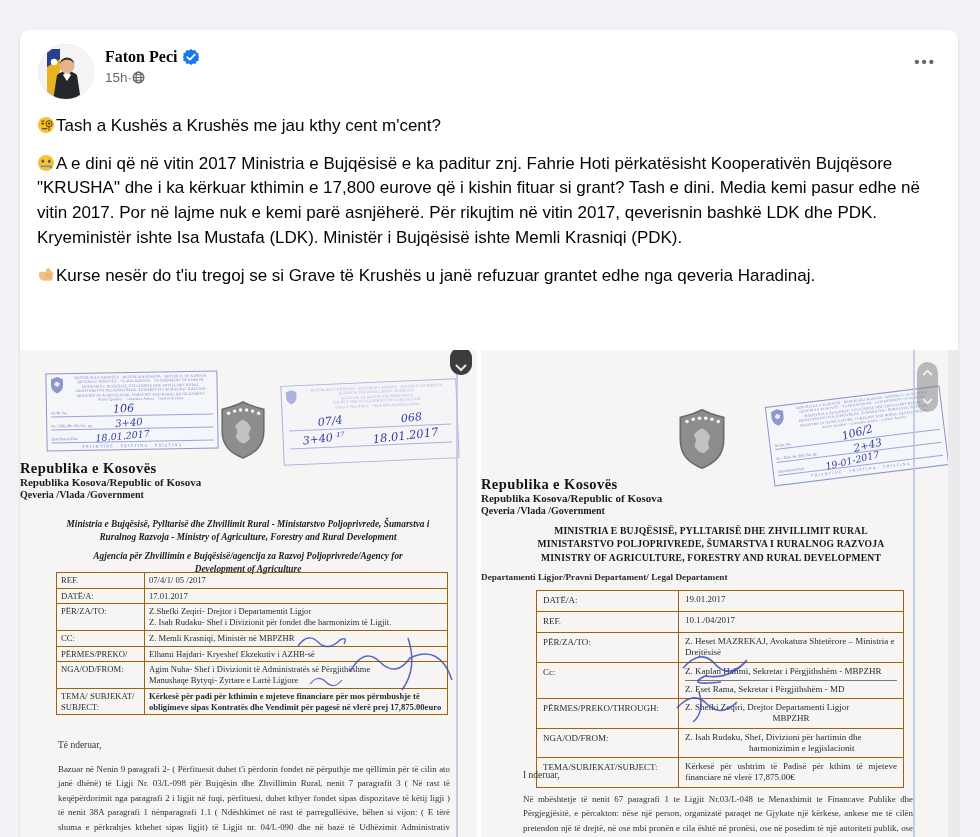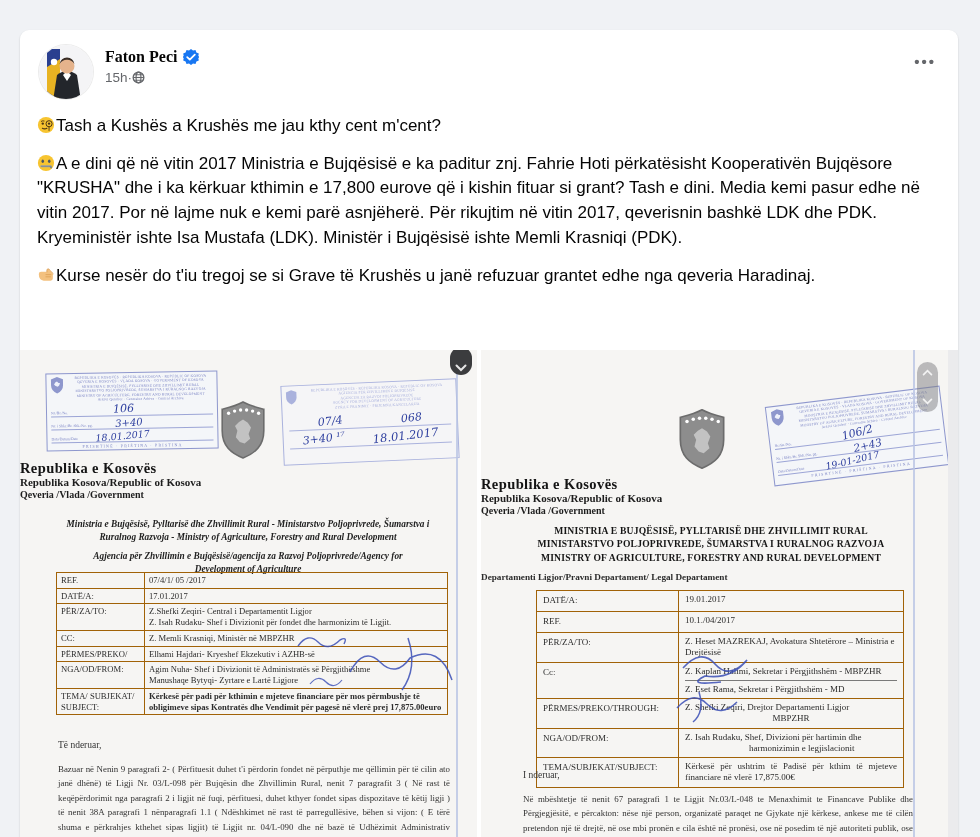--- a/index.html
+++ b/index.html
@@ -252,21 +252,21 @@
               <td class="lbl">REF.</td>
               <td>07/4/1/ 05 /2017</td>
             </tr>
             <tr>
               <td class="lbl">DATË/A:</td>
               <td>17.01.2017</td>
             </tr>
             <tr>
               <td class="lbl">PËR/ZA/TO:</td>
               <td>
-                <div>Z.Shefki Zeqiri- Central i Departamentit Ligjor</div>
+                <div>Z.Shefki Zeqiri- Drejtor i Departamentit Ligjor</div>
                 <div>Z. Isah Rudaku- Shef i Divizionit për fondet dhe harmonizim të Ligjit.</div>
               </td>
             </tr>
             <tr>
               <td class="lbl">CC:</td>
               <td>Z. Memli Krasniqi, Ministër në MBPZHR</td>
             </tr>
             <tr>
               <td class="lbl">PËRMES/PREKO/</td>
               <td>Elhami Hajdari- Kryeshef Ekzekutiv i AZHB-së</td>

